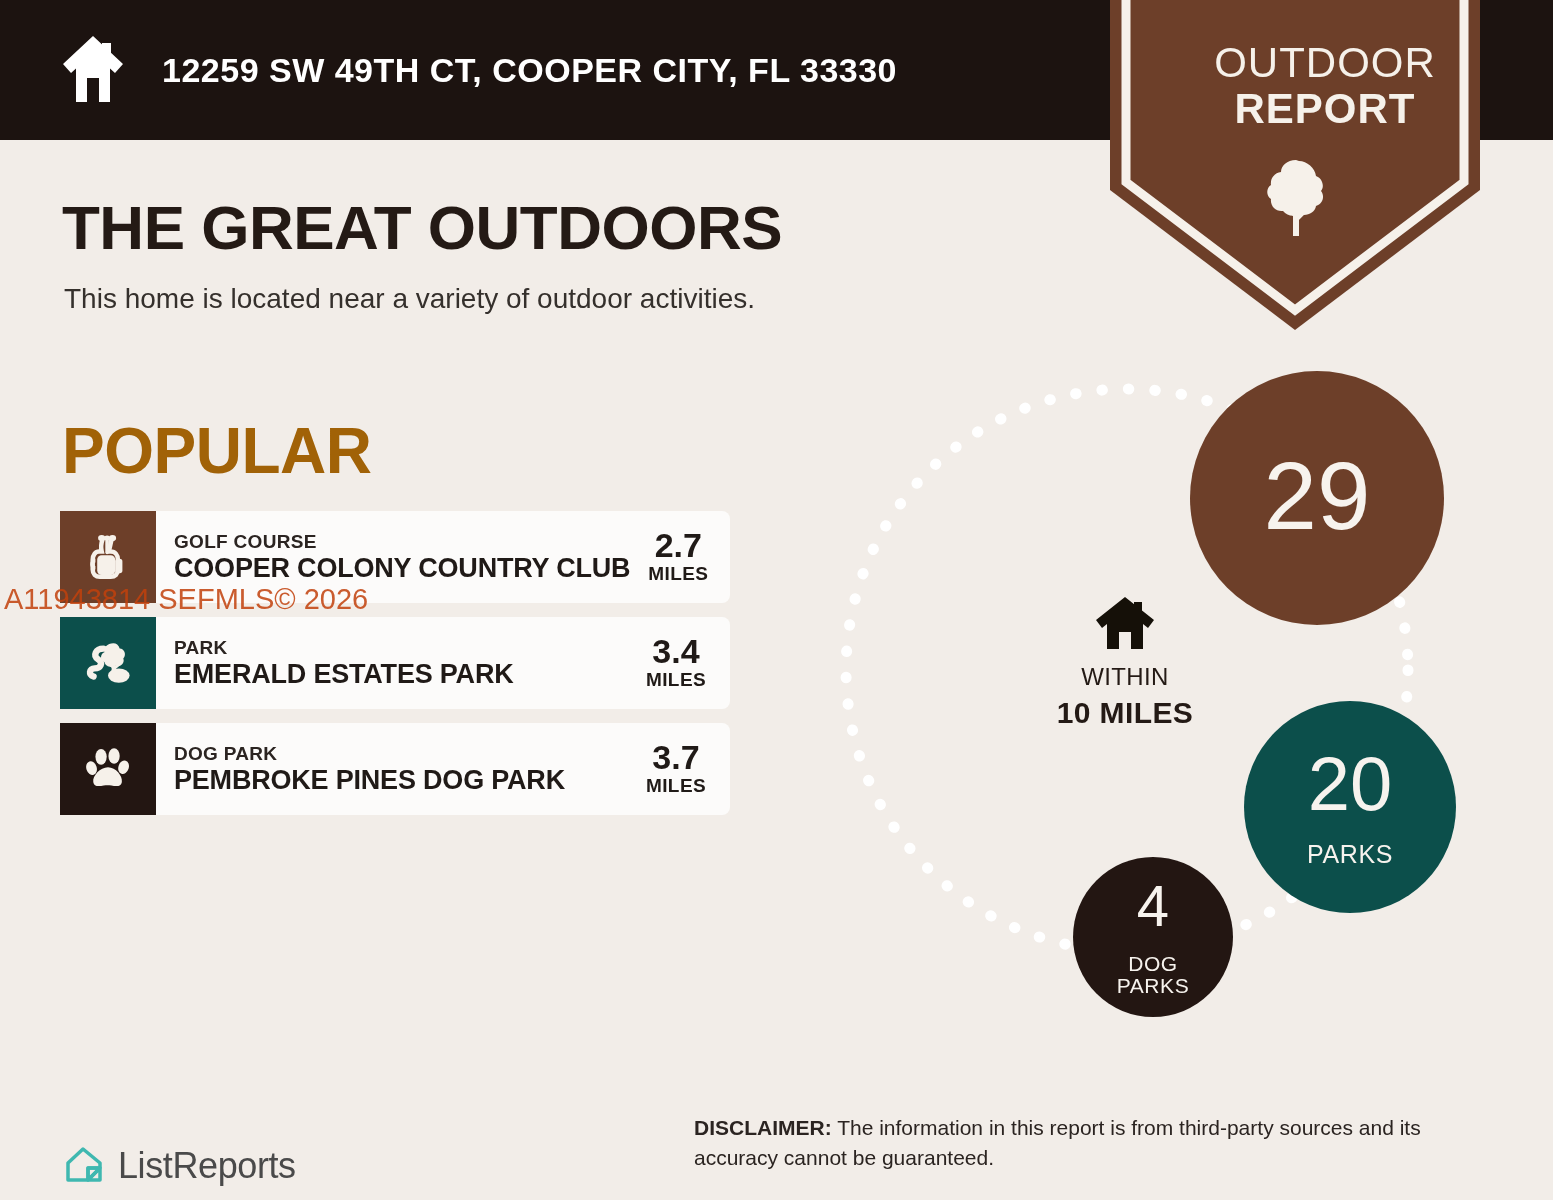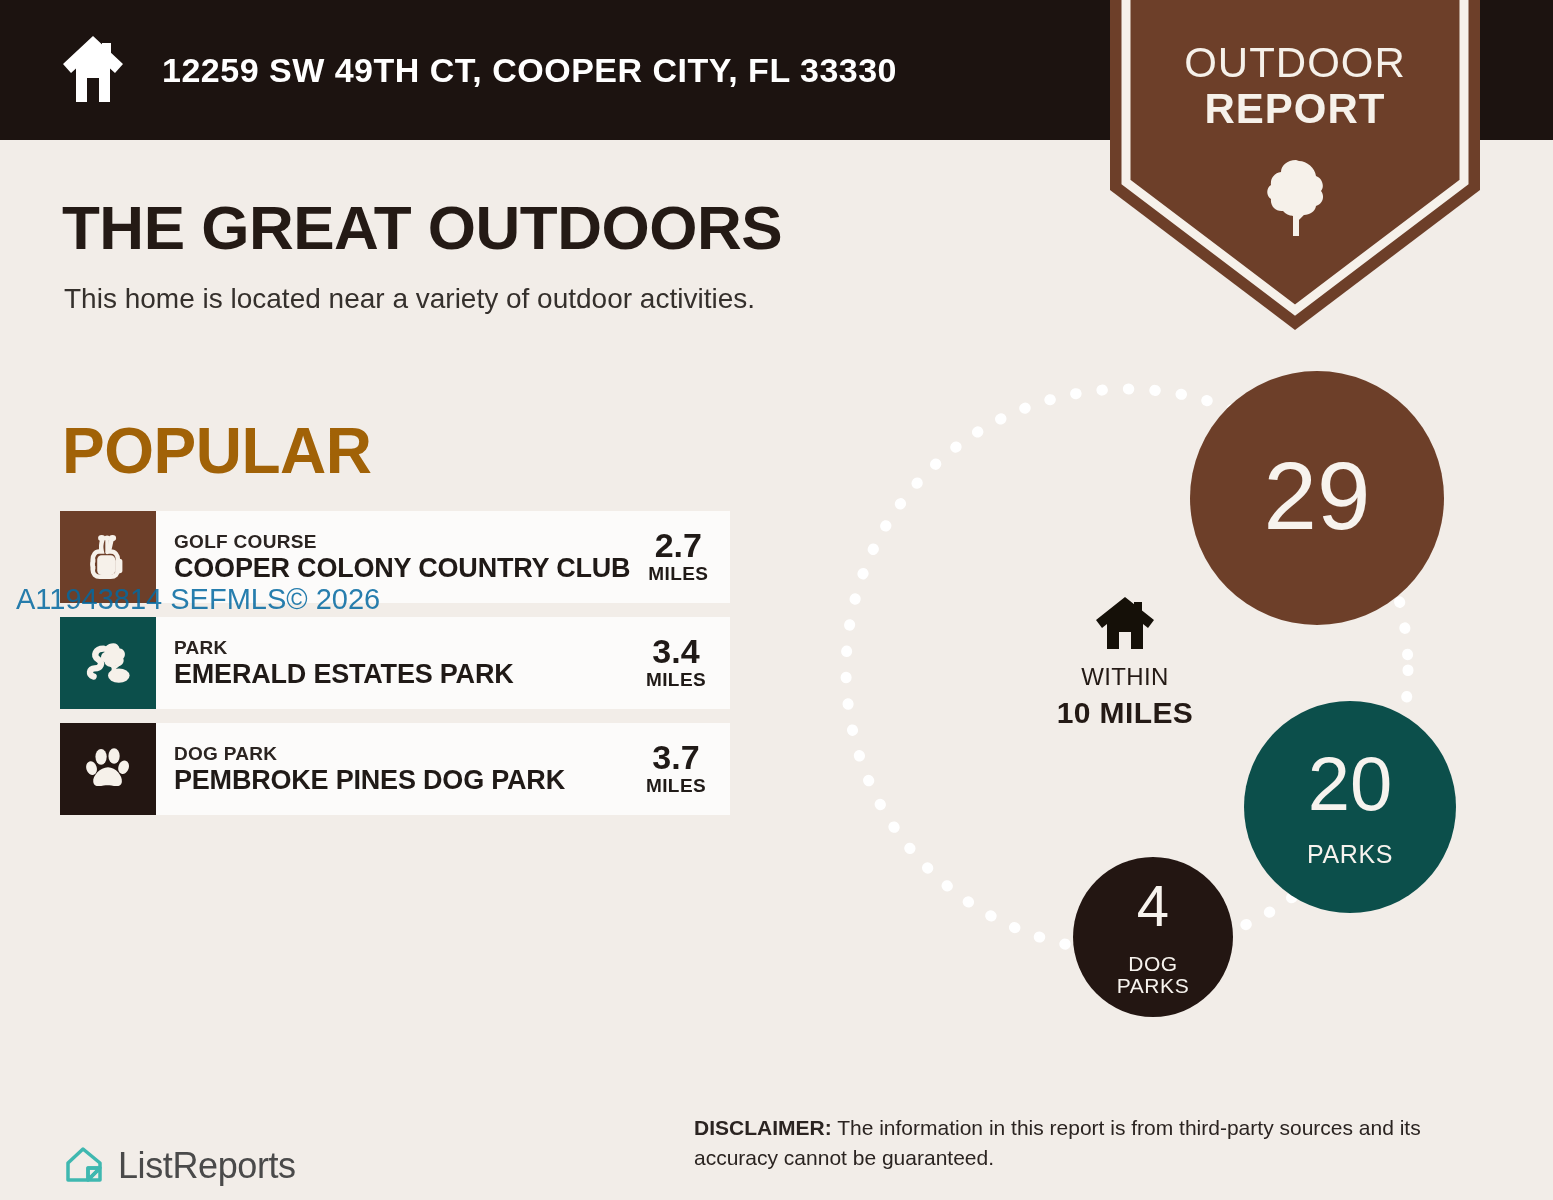--- a/index.html
+++ b/index.html
@@ -56,20 +56,21 @@
   .badge svg { display: block; }
   .badge-text {
     position: absolute;
     left: 0; top: 40px;
     width: 370px;
     text-align: center;
     color: #f6f1ea;
     font-size: 42px;
     line-height: 46px;
     letter-spacing: 1px;
+    padding-left: 30px;
   }
   .badge-text .l1 { font-weight: normal; display: block; }
   .badge-text .l2 { font-weight: bold; display: block; }
   .badge-tree {
     position: absolute;
     left: 153px; top: 158px;
     width: 66px; height: 80px;
   }
 
   
@@ -105,20 +106,21 @@
     left: 60px; top: 511px;
     width: 670px;
   }
   .poi-row {
     position: relative;
     height: 92px;
     margin-bottom: 14px;
     background: #fcfbfa;
     display: flex;
     align-items: stretch;
+    border-radius: 8px;
   }
   .poi-icon-box {
     width: 96px;
     min-width: 96px;
     display: flex;
     align-items: center;
     justify-content: center;
   }
   .poi-icon-box svg { display:block; }
   .poi-textcol {
@@ -267,23 +269,23 @@
     width: 800px;
     font-size: 21px;
     line-height: 30px;
     color: #2b2421;
   }
   .disclaimer b { font-weight: bold; }
 
   
   .watermark {
     position: absolute;
-    left: 16px; top: 583px;
+    left: 4px; top: 583px;
     font-size: 29px;
-    color: #0369a1;
+    color: #c2410c;
     opacity: 0.85;
     white-space: nowrap;
     pointer-events: none;
   }
 </style>
 </head>
 <body>
 
 <div id="page">
 

